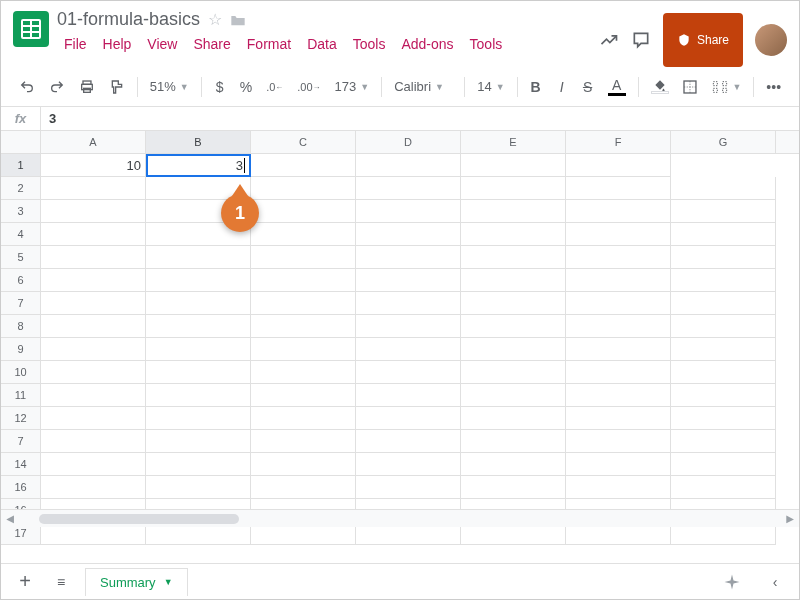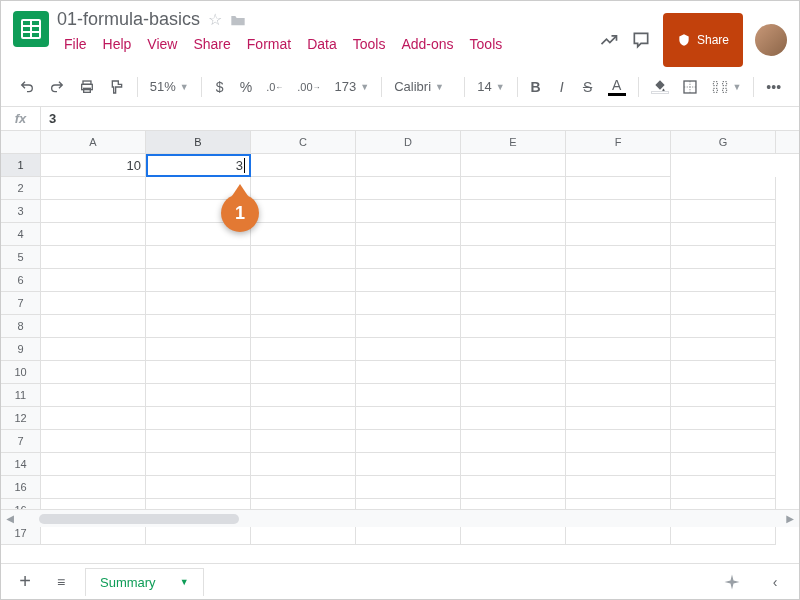--- a/index.html
+++ b/index.html
@@ -46,21 +46,21 @@
 .cells { flex: 1; position: relative; }
 .row { display: flex; height: 23px; }
 .cell { width: 105px; border-right: 1px solid #e0e0e0; border-bottom: 1px solid #e0e0e0; padding: 0 4px; display: flex; align-items: center; justify-content: flex-end; font-size: 13px; position: relative; }
 .cell.active { border: 2px solid #1a73e8; z-index: 2; }
 .cell.active .cursor { display: inline-block; width: 1px; height: 15px; background: #000; margin-left: 1px; }
 
 .callout { position: absolute; width: 38px; height: 38px; background: #e37933; border-radius: 50%; display: flex; align-items: center; justify-content: center; color: #fff; font-size: 18px; font-weight: bold; box-shadow: 0 2px 6px rgba(0,0,0,0.3); }
 .callout::before { content: ""; position: absolute; top: -10px; left: 50%; transform: translateX(-50%); border-left: 8px solid transparent; border-right: 8px solid transparent; border-bottom: 12px solid #e37933; }
 
 .bottom-bar { position: absolute; bottom: 0; left: 0; right: 0; height: 36px; border-top: 1px solid #e0e0e0; display: flex; align-items: center; padding: 0 12px; gap: 12px; background: #fff; }
-.sheet-tab { border: 1px solid #e0e0e0; border-bottom: none; padding: 6px 14px; display: flex; align-items: center; gap: 24px; font-size: 13px; color: #0f9d58; font-weight: 500; }
+.sheet-tab { border: 1px solid #e0e0e0; border-bottom: none; padding: 6px 14px; display: flex; align-items: center; gap: 8px; font-size: 13px; color: #0f9d58; font-weight: 500; }
 .bottom-right { margin-left: auto; display: flex; gap: 16px; align-items: center; color: #5f6368; }
 
 .hscroll { position: absolute; bottom: 36px; left: 0; right: 0; height: 18px; border-top: 1px solid #e0e0e0; display: flex; align-items: center; background: #f8f9fa; }
 .hscroll-track { flex: 1; height: 12px; position: relative; margin: 0 20px; }
 .hscroll-thumb { position: absolute; left: 0; width: 200px; height: 10px; background: #dadce0; border-radius: 5px; top: 1px; }
 .hscroll-arrow { width: 18px; text-align: center; color: #9aa0a6; font-size: 10px; }
 
 svg { display: block; }
 </style>
 </head>

